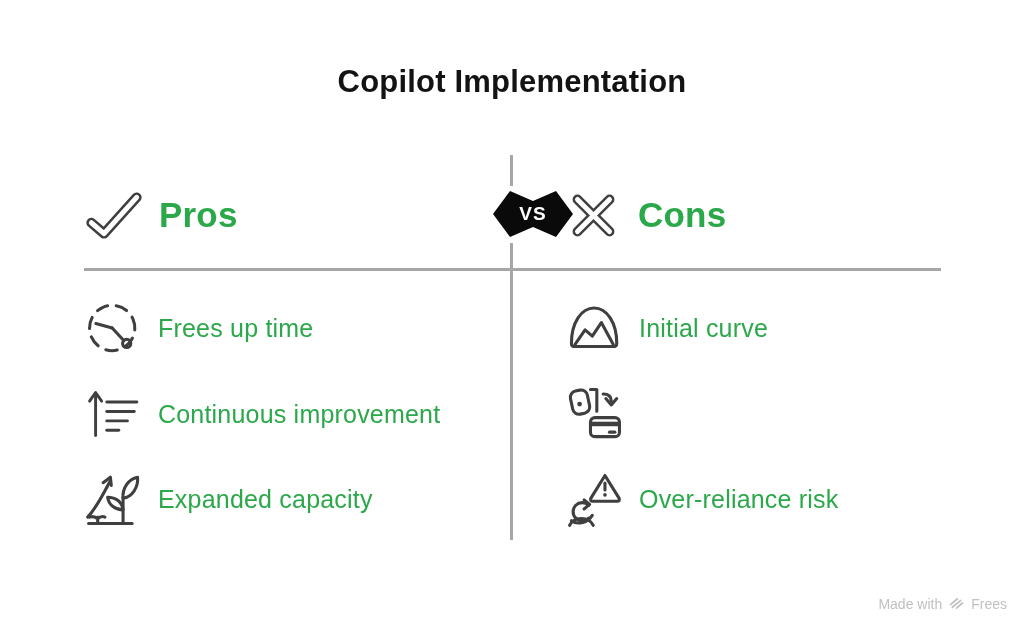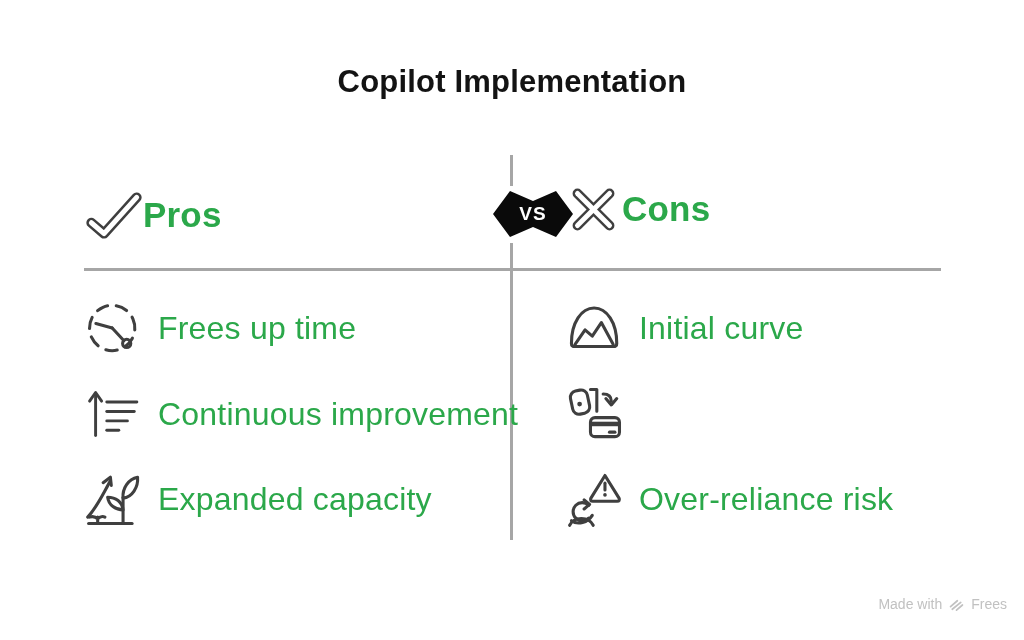--- a/index.html
+++ b/index.html
@@ -14,42 +14,42 @@
   *{margin:0;padding:0;box-sizing:border-box;}
   html,body{background:#fff;}
   .canvas{
     position:relative;width:1024px;height:640px;background:#ffffff;
     font-family:"Liberation Sans", sans-serif;overflow:hidden;
   }
   .title{
     position:absolute;top:64px;left:0;width:100%;text-align:center;
     font-size:31px;font-weight:700;color:var(--title-black);letter-spacing:.2px;
   }
-  .col-header{position:absolute;display:flex;align-items:center;height:58px;}
+  .col-header{position:absolute;display:flex;align-items:center;gap:16px;height:58px;}
   .pros-header{left:85px;top:186px;}
-  .cons-header{left:564px;top:180px;}
+  .cons-header{left:564px;top:186px;}
   .header-label{font-size:35px;font-weight:600;color:var(--accent-green);letter-spacing:.2px;}
   .icon-box{width:58px;height:58px;display:flex;align-items:center;justify-content:center;color:var(--icon-stroke);flex:0 0 auto;}
   .vs-badge{position:absolute;left:493px;top:188px;width:80px;height:52px;}
   .vs-badge svg{position:absolute;inset:0;}
   .vs-label{
     position:absolute;inset:0;display:flex;align-items:center;justify-content:center;
     color:var(--badge-text);font-size:19px;font-weight:700;letter-spacing:1px;
   }
   .h-divider{position:absolute;left:84px;top:268px;width:857px;height:3px;background:var(--divider-gray);}
   .v-divider{position:absolute;left:510px;width:3px;background:var(--divider-gray);}
   .v-divider.top{top:155px;height:31px;}
   .v-divider.bottom{top:243px;height:297px;}
   .item{position:absolute;display:flex;align-items:center;gap:15px;height:58px;}
-  .item .label{font-size:32px;color:var(--accent-green);letter-spacing:.2px;white-space:nowrap;}
+  .item .label{font-size:25px;color:var(--accent-green);letter-spacing:.2px;white-space:nowrap;}
   .col-left{left:85px;}
   .col-right{left:566px;}
   .row-0{top:299px;} .row-1{top:385px;} .row-2{top:470px;}
   .watermark{
-    position:absolute;right:17px;top:596px;display:flex;align-items:flex-end;gap:6px;
+    position:absolute;right:17px;top:596px;display:flex;align-items:flex-start;gap:6px;
     color:var(--watermark-gray);font-size:14px;font-weight:500;
   }
   svg{display:block;}
   .stroke{fill:none;stroke:currentColor;stroke-width:3.4;stroke-linecap:round;stroke-linejoin:round;}
   .stroke-thick{fill:none;stroke:currentColor;stroke-width:11;stroke-linecap:round;stroke-linejoin:round;}
   .stroke-white{fill:none;stroke:#ffffff;stroke-width:5.5;stroke-linecap:round;stroke-linejoin:round;}
 </style>
 </head>
 <body>
 

